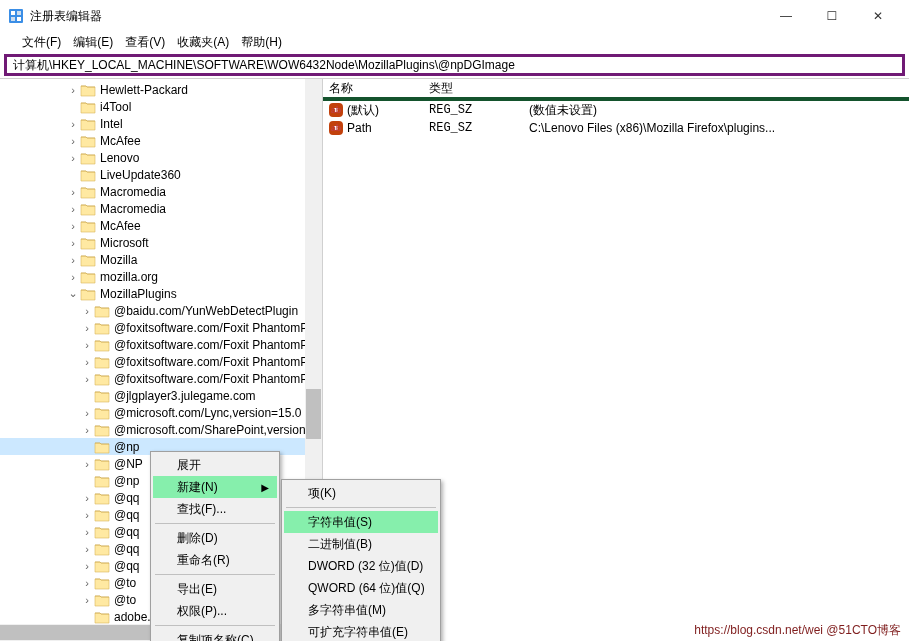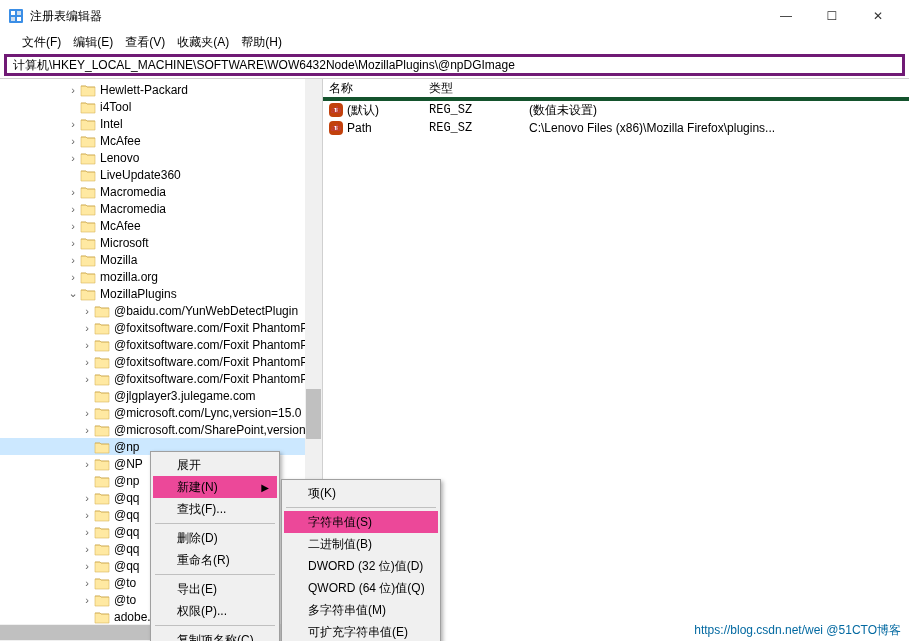--- a/index.html
+++ b/index.html
@@ -30,29 +30,29 @@
   .col.name { width: 100px; }
   .col.type { width: 100px; }
   .col.data { flex: 1; }
   .vrow { display: flex; height: 18px; align-items: center; }
   .vrow .name { width: 100px; display:flex; align-items:center; gap: 4px; padding-left:6px;}
   .vrow .type { width: 100px; padding-left:6px;font-family:Liberation Mono, monospace;}
   .vrow .data { flex: 1; padding-left:6px;}
   .ab-icon { width:14px; height:14px; border:5px solid #c2410c; color:#c04040; font-size:9px; font-weight:bold; display:inline-flex; align-items:center; justify-content:center; border-radius:4px; background:#fff;}
   .ctx-menu { position: absolute; background: #f0f0f0; border: 1px solid #a0a0a0; box-shadow: 2px 2px 4px rgba(0,0,0,.3); padding: 2px; z-index: 10; }
   .ctx-item { height: 22px; display: flex; align-items: center; padding: 0 30px 0 24px; position: relative; white-space: nowrap; }
-  .ctx-item.highlight { background: #ec4899; }
+  .ctx-item.highlight { background: #86efac; }
   .ctx-item .arrow { position: absolute; right: 8px; font-size: 10px; }
   .ctx-sep { height: 1px; background: #c0c0c0; margin: 3px 2px; }
   .scrollbar-v { position: absolute; right: 0; top: 0; bottom: 17px; width: 17px; background: #f0f0f0; }
   .scrollbar-v .thumb { position: absolute; left: 1px; right: 1px; top: 310px; height: 50px; background: #c0c0c0; }
   .scrollbar-h { position: absolute; left: 0; right: 17px; bottom: 0; height: 17px; background: #f0f0f0; }
   .scrollbar-h .thumb { position: absolute; top: 1px; bottom: 1px; left: 0; width: 200px; background: #c0c0c0; }
   .scroll-corner { position:absolute; right:0; bottom:0; width:17px; height:17px; background:#f0f0f0;}
-  .watermark { position:absolute; right:8px; bottom:2px; color:#0369a1; font-size:12px; pointer-events:none;}
+  .watermark { position:absolute; right:8px; bottom:2px; color:#7f1d1d; font-size:12px; pointer-events:none;}
 </style>
 </head>
 <body>
 
 <div class="titlebar">
   <svg class="app-icon" viewBox="0 0 16 16">
       <rect x="1" y="1" width="14" height="14" fill="#3a8ee6" rx="1"></rect>
       <rect x="3" y="3" width="4" height="4" fill="#fff"></rect>
       <rect x="9" y="3" width="4" height="4" fill="#cde"></rect>
       <rect x="3" y="9" width="4" height="4" fill="#cde"></rect>

